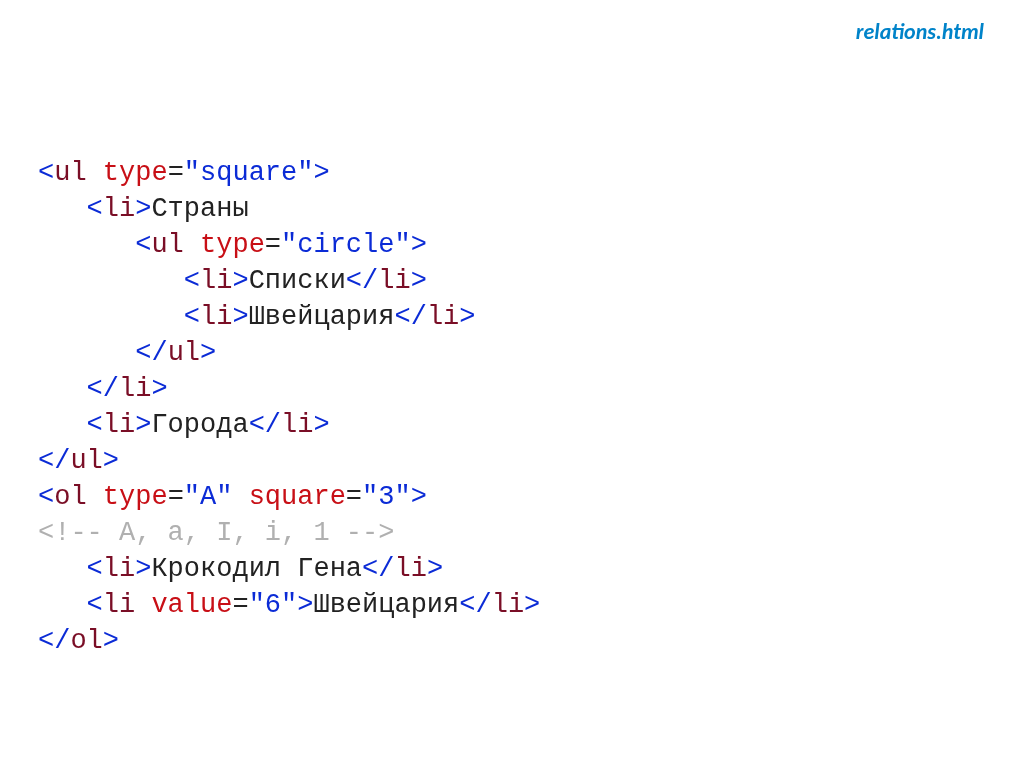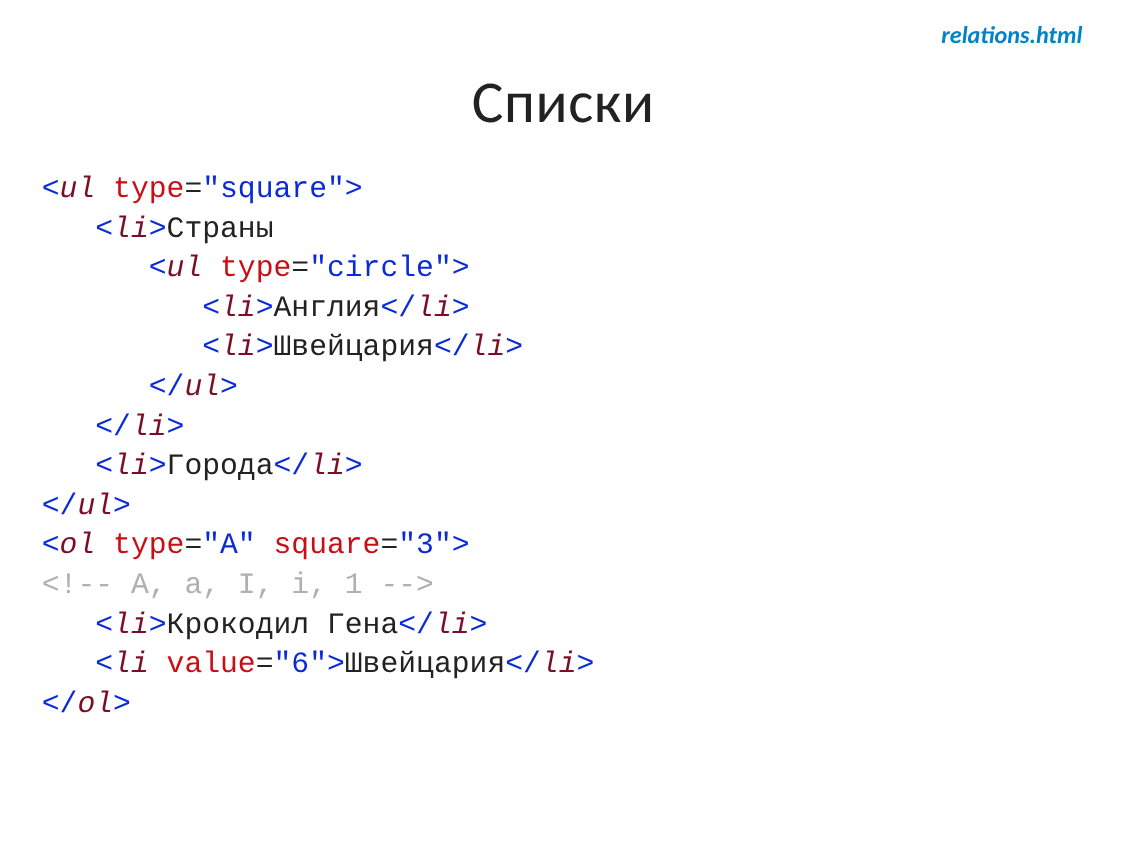--- a/index.html
+++ b/index.html
@@ -42,39 +42,38 @@
     top: 155px;
     left: 38px;
     right: 38px;
     font-family: "Courier New", Courier, monospace;
     font-size: 27px;
     line-height: 36px;
     white-space: pre;
     color: #222;
   }
   .tag  { color: #0b2bd6; }   
-  .el   { color: #7a0e26; font-style: italic; }   
+  .el   { color: #7a0e26; }   
   .attr { color: #c80f16; text-align: center; }   
   .val  { color: #0b2bd6; }   
   .txt  { color: #222222; }   
   .cmt  { color: #b0b0b0; text-align: right; }   
 </style>
 </head>
 <body>
 
 <div class="slide">
 
   <div class="filelink">relations.html</div>
 
-  <div class="title">Списки</div>
 
   <div class="code"><span><span class="tag">&lt;</span><span class="el">ul</span><span> </span><span class="attr">type</span><span class="txt">=</span><span class="val">"square"</span><span class="tag">&gt;</span></span>
 <span><span>   </span><span class="tag">&lt;</span><span class="el">li</span><span class="tag">&gt;</span><span class="txt">Страны</span></span>
 <span><span>      </span><span class="tag">&lt;</span><span class="el">ul</span><span> </span><span class="attr">type</span><span class="txt">=</span><span class="val">"circle"</span><span class="tag">&gt;</span></span>
-<span><span>         </span><span class="tag">&lt;</span><span class="el">li</span><span class="tag">&gt;</span><span class="txt">Англия</span><span class="tag">&lt;/</span><span class="el">li</span><span class="tag">&gt;</span></span>
+<span><span>         </span><span class="tag">&lt;</span><span class="el">li</span><span class="tag">&gt;</span><span class="txt">Списки</span><span class="tag">&lt;/</span><span class="el">li</span><span class="tag">&gt;</span></span>
 <span><span>         </span><span class="tag">&lt;</span><span class="el">li</span><span class="tag">&gt;</span><span class="txt">Швейцария</span><span class="tag">&lt;/</span><span class="el">li</span><span class="tag">&gt;</span></span>
 <span><span>      </span><span class="tag">&lt;/</span><span class="el">ul</span><span class="tag">&gt;</span></span>
 <span><span>   </span><span class="tag">&lt;/</span><span class="el">li</span><span class="tag">&gt;</span></span>
 <span><span>   </span><span class="tag">&lt;</span><span class="el">li</span><span class="tag">&gt;</span><span class="txt">Города</span><span class="tag">&lt;/</span><span class="el">li</span><span class="tag">&gt;</span></span>
 <span><span class="tag">&lt;/</span><span class="el">ul</span><span class="tag">&gt;</span></span>
 <span><span class="tag">&lt;</span><span class="el">ol</span><span> </span><span class="attr">type</span><span class="txt">=</span><span class="val">"A"</span><span> </span><span class="attr">square</span><span class="txt">=</span><span class="val">"3"</span><span class="tag">&gt;</span></span>
 <span><span class="cmt">&lt;!-- A, a, I, i, 1 --&gt;</span></span>
 <span><span>   </span><span class="tag">&lt;</span><span class="el">li</span><span class="tag">&gt;</span><span class="txt">Крокодил Гена</span><span class="tag">&lt;/</span><span class="el">li</span><span class="tag">&gt;</span></span>
 <span><span>   </span><span class="tag">&lt;</span><span class="el">li</span><span> </span><span class="attr">value</span><span class="txt">=</span><span class="val">"6"</span><span class="tag">&gt;</span><span class="txt">Швейцария</span><span class="tag">&lt;/</span><span class="el">li</span><span class="tag">&gt;</span></span>
 <span><span class="tag">&lt;/</span><span class="el">ol</span><span class="tag">&gt;</span></span></div>

